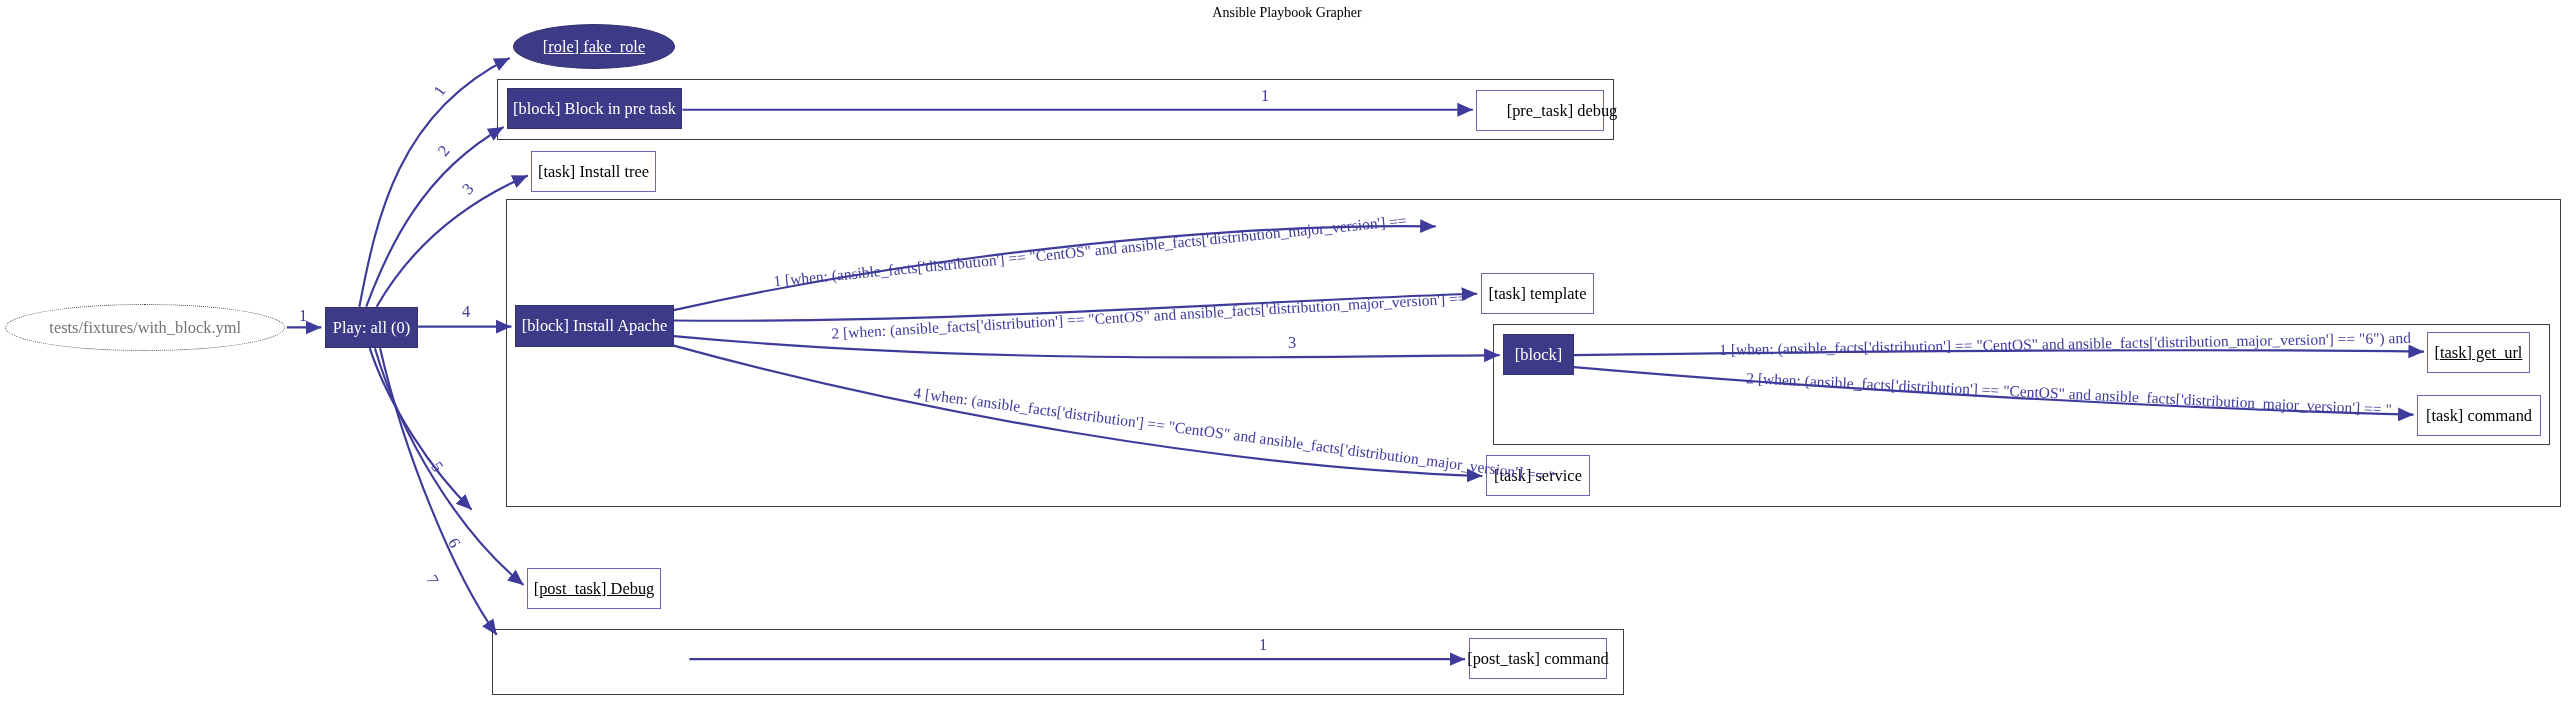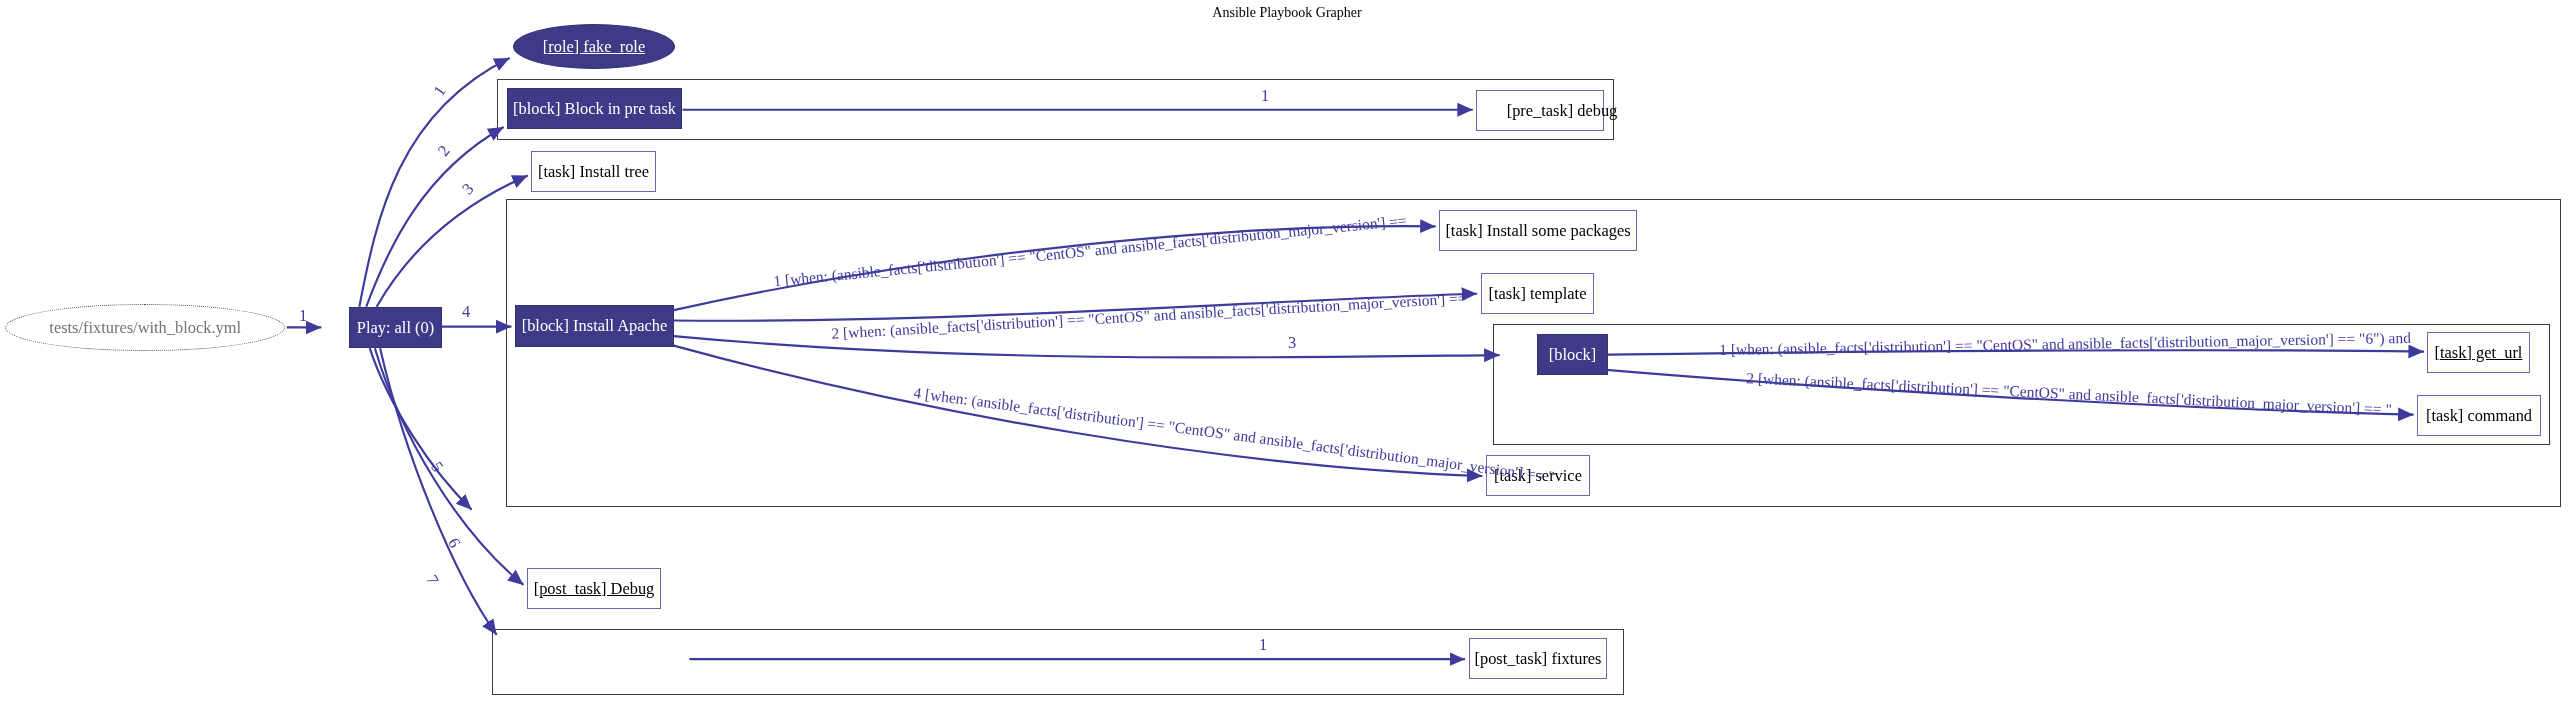--- a/index.html
+++ b/index.html
@@ -67,21 +67,21 @@
       <path d="M1822,411 C2120,407 2520,403 2806,407" marker-end="url(#arr)"></path>
       <path d="M1822,425 C2120,451 2520,473 2794,480" marker-end="url(#arr)"></path>
       <path d="M798,763 L1696,763" marker-end="url(#arr)"></path>
     </g>
   </svg>
 
   <div class="node root" style="left:5.2px;top:304px;width:280px;height:47px;">
     <span>tests/fixtures/with_block.yml</span>
   </div>
 
-  <div class="node dark" style="left:325px;top:307px;width:93px;height:41px;margin-left:24px;">
+  <div class="node dark" style="left:325px;top:307px;width:93px;height:41px;">
     <span>Play: all (0)</span>
   </div>
 
   <div class="node dark ellipse" style="left:513px;top:24px;width:162px;height:45px;">
     <span>[role] fake_role</span>
   </div>
 
   <div class="node dark" style="left:507px;top:88px;width:175px;height:41px;">
     <span>[block] Block in pre task</span>
   </div>
@@ -91,29 +91,26 @@
   </div>
 
   <div class="node task" style="left:531px;top:151px;width:125px;height:41px;">
     <span>[task] Install tree</span>
   </div>
 
   <div class="node dark" style="left:515px;top:305px;width:159px;height:42px;">
     <span>[block] Install Apache</span>
   </div>
 
-  <div class="node task" style="left:1439px;top:210px;width:198px;height:41px;">
-    <span>[task] Install some packages</span>
-  </div>
 
   <div class="node task" style="left:1481px;top:273px;width:113px;height:41px;">
     <span>[task] template</span>
   </div>
 
-  <div class="node dark" style="left:1503px;top:334px;width:71px;height:41px;margin-left:34px;">
+  <div class="node dark" style="left:1503px;top:334px;width:71px;height:41px;">
     <span>[block]</span>
   </div>
 
   <div class="node task" style="left:2427px;top:332px;width:103px;height:41px;text-decoration:underline;">
     <span>[task] get_url</span>
   </div>
 
   <div class="node task" style="left:2417px;top:395px;width:124px;height:41px;">
     <span>[task] command</span>
   </div>
@@ -122,21 +119,21 @@
     <span>[task] service</span>
   </div>
 
 
   <div class="node task" style="left:527px;top:568px;width:134px;height:41px;text-decoration:underline;">
     <span>[post_task] Debug</span>
   </div>
 
 
   <div class="node task" style="left:1469px;top:638px;width:138px;height:41px;">
-    <span>[post_task] fixtures</span>
+    <span>[post_task] command</span>
   </div>
 
   <span class="elabel" style="left:303px;top:316px;">1</span>
   <span class="elabel" style="left:440px;top:91px;transform:translate(-50%,-50%) rotate(-55deg);">1</span>
   <span class="elabel" style="left:444px;top:151px;transform:translate(-50%,-50%) rotate(-50deg);">2</span>
   <span class="elabel" style="left:468px;top:189px;transform:translate(-50%,-50%) rotate(-45deg);">3</span>
   <span class="elabel" style="left:466px;top:312px;">4</span>
   <span class="elabel" style="left:437px;top:467px;transform:translate(-50%,-50%) rotate(55deg);">5</span>
   <span class="elabel" style="left:454px;top:543px;transform:translate(-50%,-50%) rotate(60deg);">6</span>
   <span class="elabel" style="left:432px;top:580px;transform:translate(-50%,-50%) rotate(62deg);">7</span>

